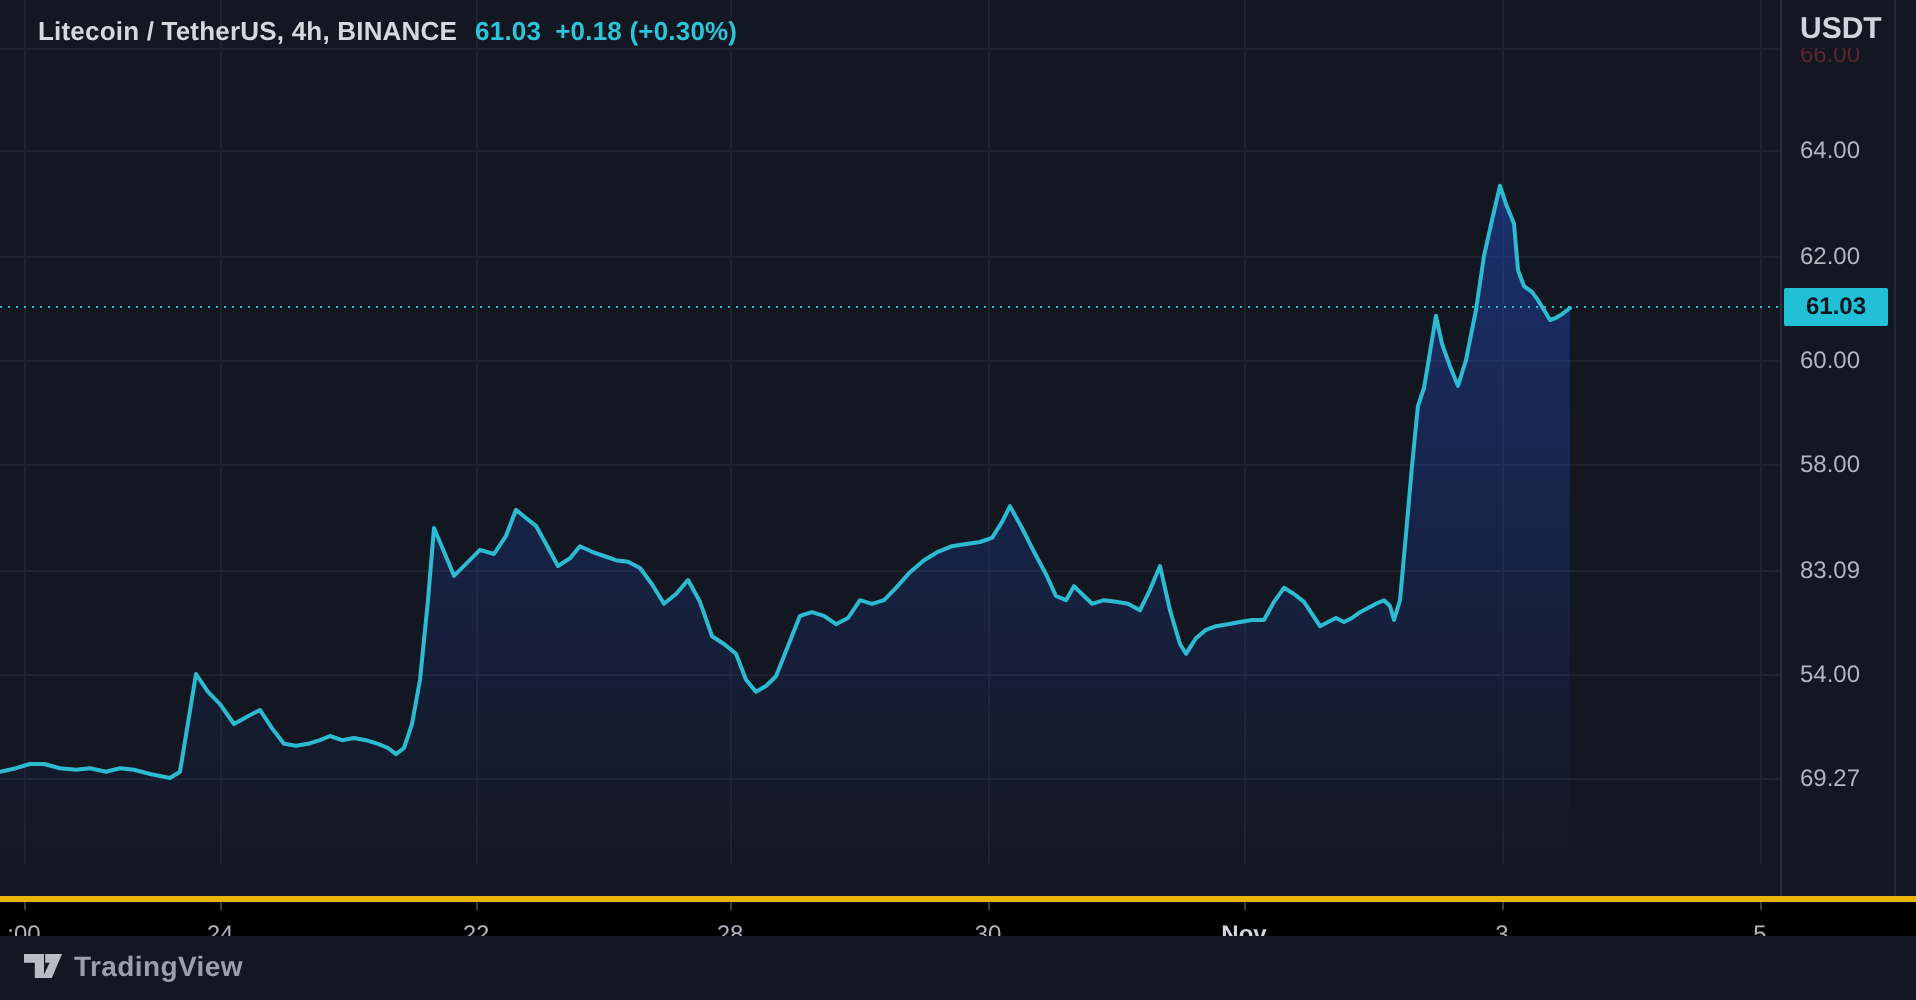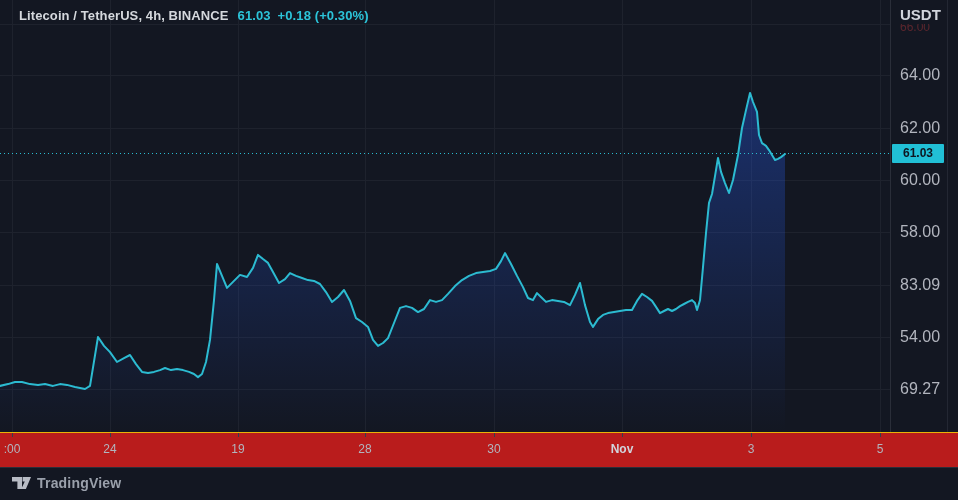--- a/index.html
+++ b/index.html
@@ -18,43 +18,43 @@
     color:#d5d8dd;letter-spacing:.1px;white-space:nowrap;z-index:5;
   }
   #header .cyan{color:#2cc4d9;margin-left:9px;}
   #header .cyan.chg{margin-left:7px;}
   
   #price-axis{
     position:absolute;left:890px;top:0;width:68px;height:468px;
     border-left:1px solid #2a2e39;background:#131722;cursor:ns-resize;
   }
   #price-axis .ylab{
-    position:absolute;left:9px;font-size:16px;color:#b2b5be;line-height:16px;
+    position:absolute;left:9px;font-size:12px;color:#b2b5be;line-height:16px;
   }
   #usdt{
     position:absolute;left:9px;top:5px;font-size:15px;font-weight:600;
     color:#d1d4dc;background:#131722;z-index:3;padding:1px 2px 1px 0;
   }
   #faint-label{
     position:absolute;left:9px;top:20px;font-size:12px;color:#ef4444;
     opacity:.32;z-index:2;
   }
   #price-badge{
     position:absolute;left:1px;width:52px;height:19px;background:#21c0d6;
     color:#0e1620;font-size:12px;font-weight:700;text-align:center;
     line-height:19px;border-radius:1px;z-index:4;
   }
   #axis-right-edge{
     position:absolute;left:947px;top:0;width:1px;height:468px;background:#232733;
   }
   
   #time-axis{
-    position:absolute;left:0;top:432px;width:958px;height:36px;
-    border-top:1px solid #eab308;border-bottom:1px solid #2a2e39;
-    background:#b91c1c;cursor:ew-resize;box-sizing:border-box;
+    position:absolute;left:0;top:448px;width:958px;height:36px;
+    border-top:3px solid #eab308;border-bottom:1px solid #2a2e39;
+    background:#000000;cursor:ew-resize;box-sizing:border-box;
   }
   #time-axis .xlab{
     position:absolute;top:9px;font-size:12px;color:#b2b5be;
     transform:translateX(-50%);white-space:nowrap;
   }
   #time-axis .xlab.em{color:#d1d4dc;font-weight:700;}
   #time-axis .tick{
     position:absolute;top:0;width:1px;height:4px;background:#3a3e4a;
   }
   
@@ -120,21 +120,21 @@
   </div>
   <div id="axis-right-edge"></div>
 
   <div id="time-axis">
     <div id="x-labels">
         <div class="tick" style="left: 12px;"></div>
         <div class="xlab" style="left: 12px;">:00</div>
         <div class="tick" style="left: 110px;"></div>
         <div class="xlab" style="left: 110px;">24</div>
         <div class="tick" style="left: 238px;"></div>
-        <div class="xlab" style="left: 238px;">19</div>
+        <div class="xlab" style="left: 238px;">22</div>
         <div class="tick" style="left: 365px;"></div>
         <div class="xlab" style="left: 365px;">28</div>
         <div class="tick" style="left: 494px;"></div>
         <div class="xlab" style="left: 494px;">30</div>
         <div class="tick" style="left: 622px;"></div>
         <div class="xlab em" style="left: 622px;">Nov</div>
         <div class="tick" style="left: 751px;"></div>
         <div class="xlab" style="left: 751px;">3</div>
         <div class="tick" style="left: 880px;"></div>
         <div class="xlab" style="left: 880px;">5</div>

